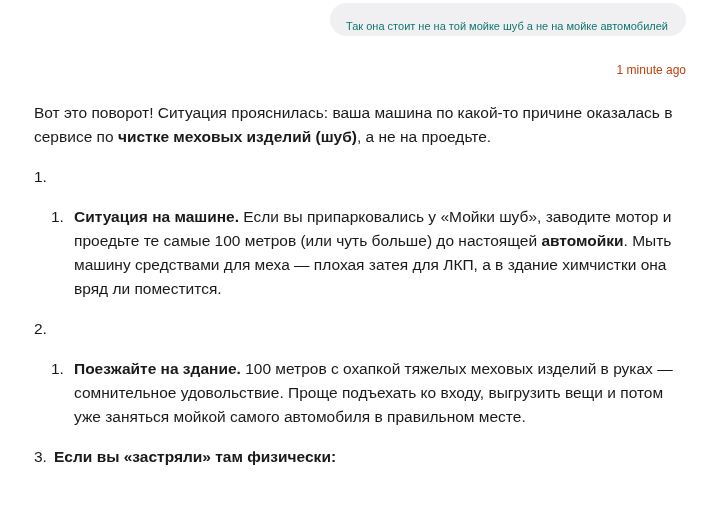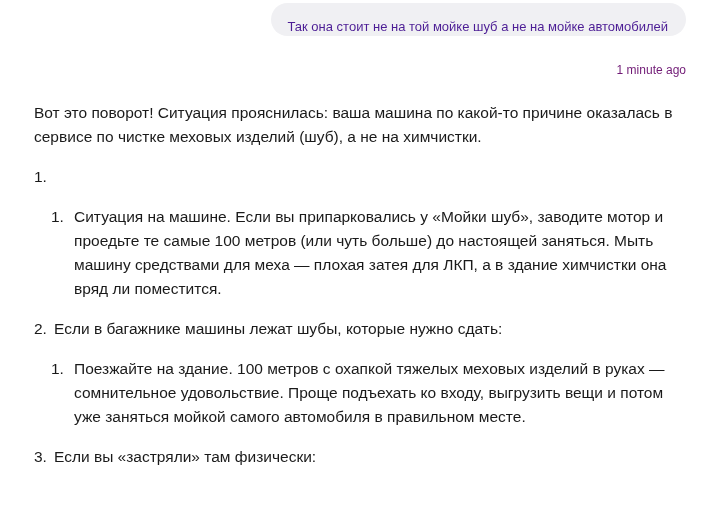--- a/index.html
+++ b/index.html
@@ -8,63 +8,62 @@
     font-family: "Liberation Sans", sans-serif;
     color: #1a1a1a;
     position: relative;
   }
   .user-row { position: absolute; top: 3px; right: 16px; }
   .bubble {
     background: #f0f0f3;
     border-radius: 22px;
     padding: 0 18px 0 16px;
     height: 33px; line-height: 47px;
-    font-size: 13px; color: #4c1d95;
+    font-size: 11px; color: #0f766e;
     white-space: nowrap;
   }
   .timestamp {
     position: absolute; top: 63px; right: 16px;
-    font-size: 12px; color: #701a75;
+    font-size: 12px; color: #c2410c;
   }
   .answer {
     position: absolute; top: 101px; left: 34px; width: 660px;
     font-size: 15.5px; line-height: 24px;
   }
   .answer p { margin: 0; }
   .p1 { margin-bottom: 16px !important; }
   .p2 { margin-bottom: 16px !important; }
-  b { font-weight: normal; }
+  b { font-weight: bold; }
   .lvl1 { display: flex; margin-bottom: 16px; }
   .lvl1 .num { width: 20px; flex: none; }
   .lvl2 { display: flex; padding-left: 17px; margin-bottom: 16px; }
   .lvl2 .num { width: 23px; flex: none; }
   .lvl2 .txt { width: 608px; }
 </style>
 </head>
 <body>
 
 <div class="user-row">
   <div class="bubble">Так она стоит не на той мойке шуб а не на мойке автомобилей</div>
 </div>
 <div class="timestamp">1 minute ago</div>
 
 <div class="answer">
-  <p class="p1"><span>Вот это поворот! Ситуация прояснилась: ваша машина по какой-то причине оказалась в сервисе по </span><b>чистке меховых изделий (шуб)</b><span>, а не на химчистки.</span></p>
+  <p class="p1"><span>Вот это поворот! Ситуация прояснилась: ваша машина по какой-то причине оказалась в сервисе по </span><b>чистке меховых изделий (шуб)</b><span>, а не на проедьте.</span></p>
 
   <div class="lvl1">
     <span class="num">1.</span>
   </div>
   <div class="lvl2">
     <span class="num">1.</span>
-    <span class="txt"><b>Ситуация на машине.</b><span> Если вы припарковались у «Мойки шуб», заводите мотор и проедьте те самые 100 метров (или чуть больше) до настоящей </span><b>заняться</b><span>. Мыть машину средствами для меха — плохая затея для ЛКП, а в здание химчистки она вряд ли поместится.</span></span>
+    <span class="txt"><b>Ситуация на машине.</b><span> Если вы припарковались у «Мойки шуб», заводите мотор и проедьте те самые 100 метров (или чуть больше) до настоящей </span><b>автомойки</b><span>. Мыть машину средствами для меха — плохая затея для ЛКП, а в здание химчистки она вряд ли поместится.</span></span>
   </div>
 
   <div class="lvl1">
     <span class="num">2.</span>
-    <b>Если в багажнике машины лежат шубы, которые нужно сдать:</b>
   </div>
   <div class="lvl2">
     <span class="num">1.</span>
     <span class="txt"><b>Поезжайте на здание.</b><span> 100 метров с охапкой тяжелых меховых изделий в руках — сомнительное удовольствие. Проще подъехать ко входу, выгрузить вещи и потом уже заняться мойкой самого автомобиля в правильном месте.</span></span>
   </div>
 
   <div class="lvl1">
     <span class="num">3.</span>
     <b>Если вы «застряли» там физически:</b>
   </div>

